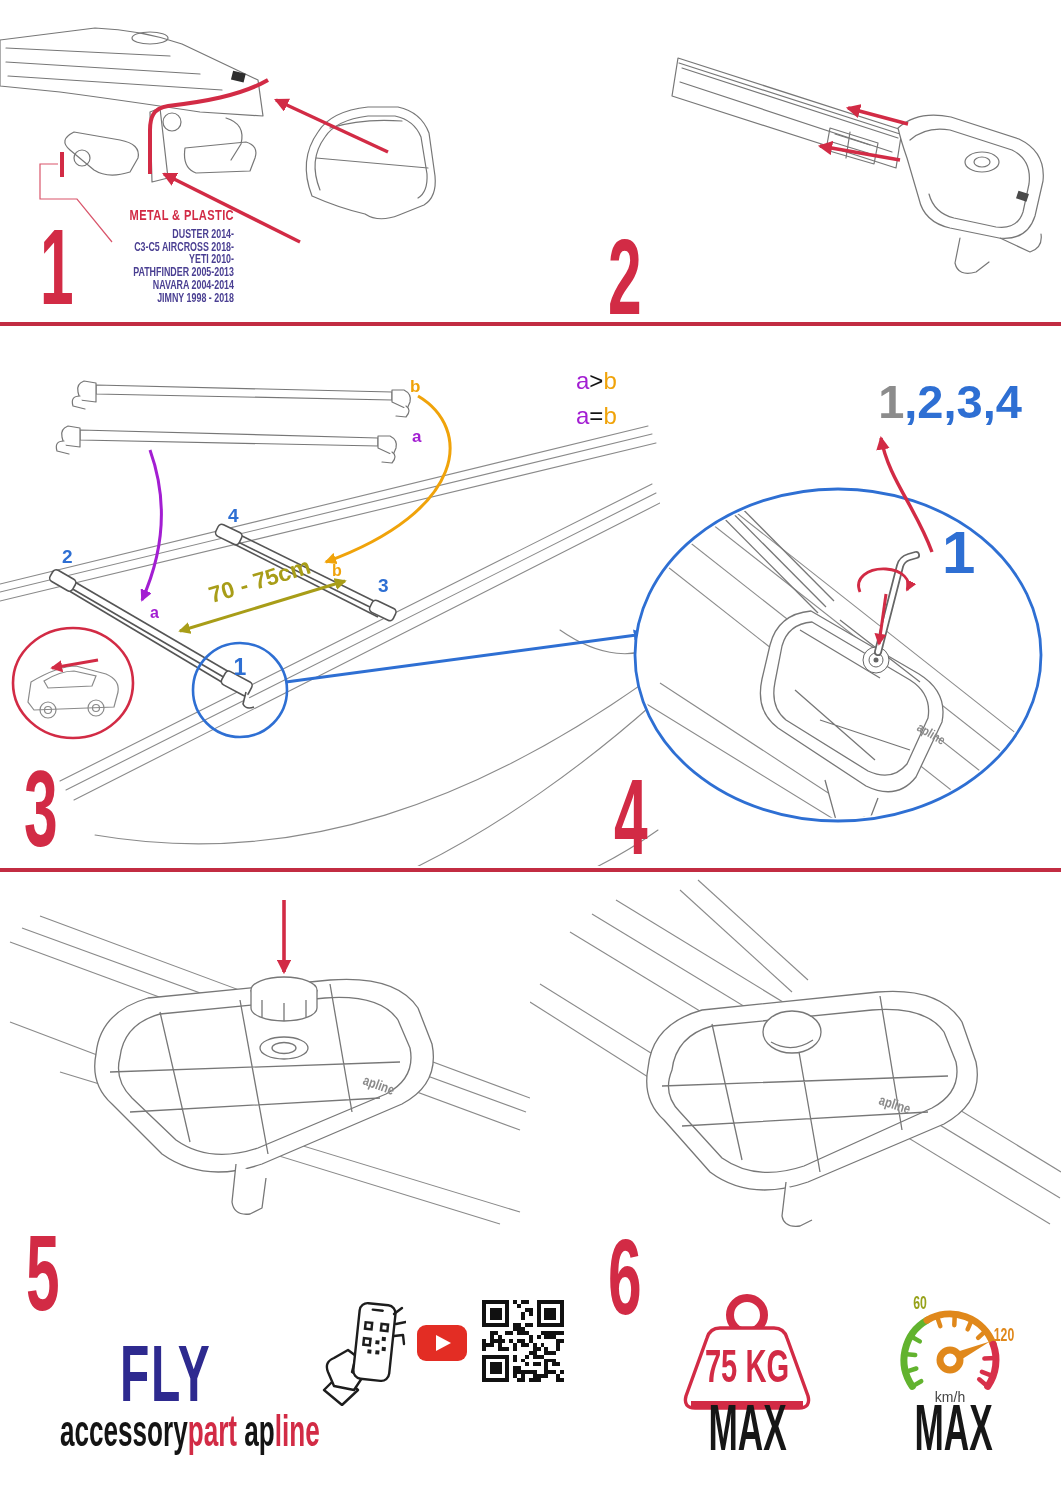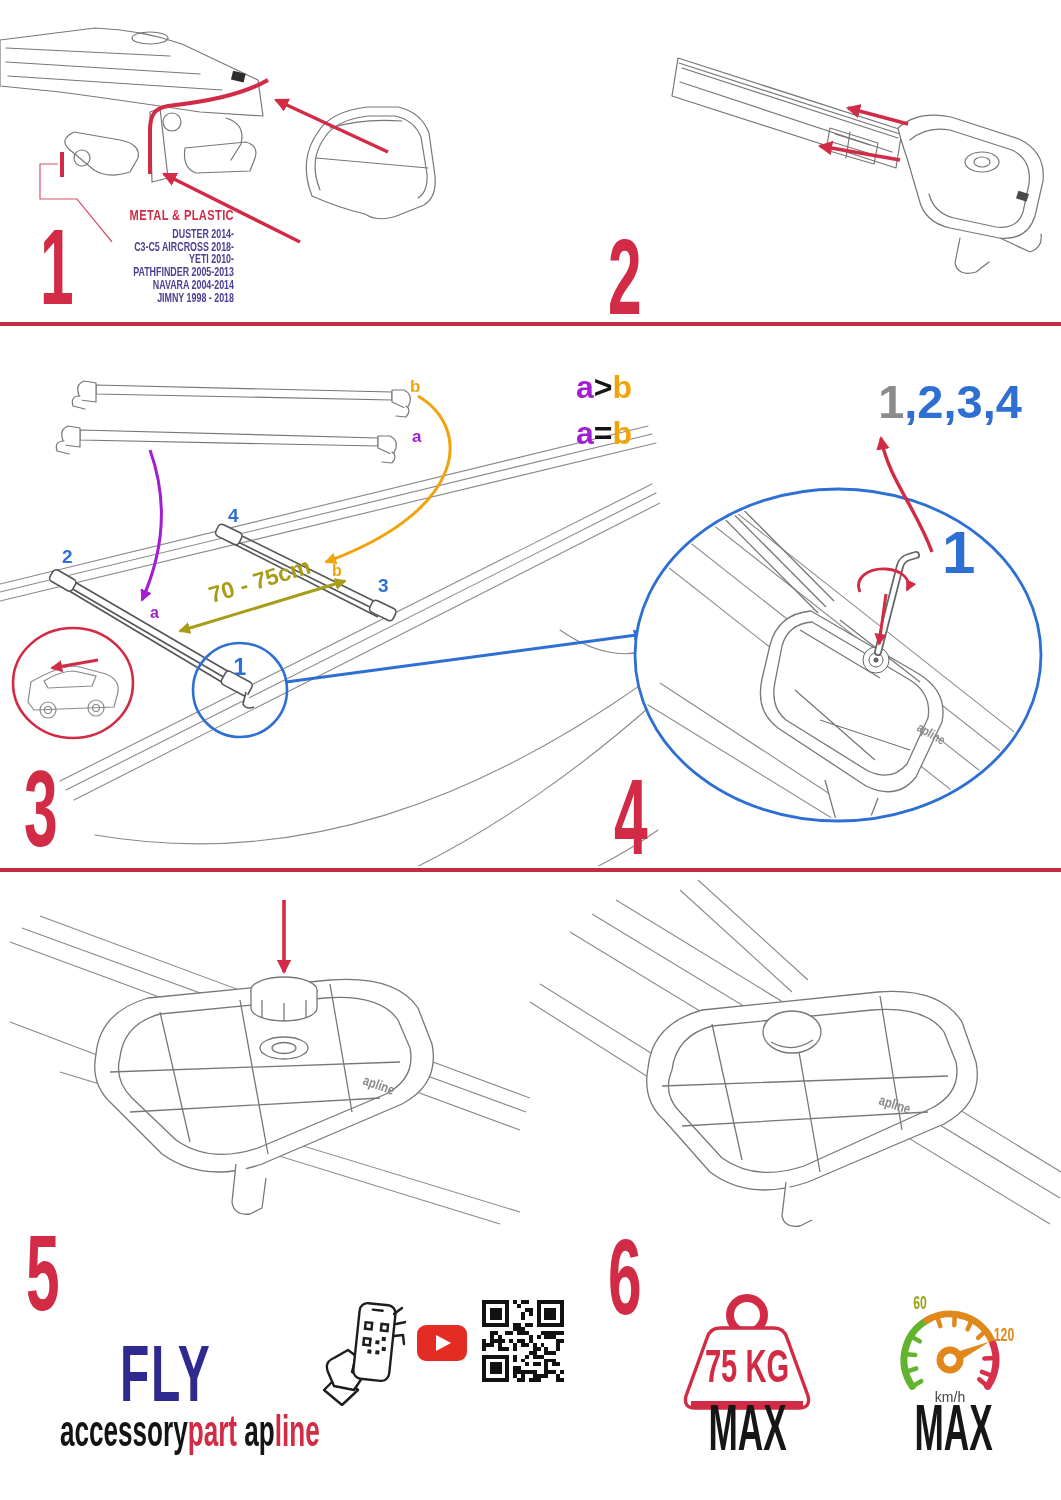--- a/index.html
+++ b/index.html
@@ -6,21 +6,21 @@
   .page{position:relative;width:1061px;height:1500px;background:#fff;overflow:hidden;
         font-family:"Liberation Sans",sans-serif;}
   .abs{position:absolute;}
   .num{font-weight:bold;font-size:108px;line-height:0.8;color:#d22b45;
        transform:scaleX(0.56);transform-origin:left top;letter-spacing:-3px;}
   .divider{position:absolute;left:0;width:1061px;height:4px;background:#c22c42;}
   .s1text{position:absolute;left:84px;top:206px;width:150px;text-align:right;
           transform:scaleX(0.74);transform-origin:right top;}
   .s1mat{color:#d22b45;font-weight:bold;font-size:15px;margin-bottom:5px;letter-spacing:0.5px;}
   .s1model{color:#4a3f92;font-weight:bold;font-size:12px;line-height:1.06;}
-  .formula{position:absolute;left:576px;top:364px;font-size:32px;font-weight:bold;line-height:1.45;}
+  .formula{position:absolute;left:576px;top:364px;font-size:24px;font-weight:normal;line-height:1.45;}
   .fa{color:#a31ed2;} .fop{color:#141414;} .fb{color:#f0a30a;}
   .fly{position:absolute;left:120px;top:1338px;font-size:80px;font-weight:bold;color:#2e2a8f;
        transform:scaleX(0.60);transform-origin:left top;line-height:0.9;letter-spacing:3px;}
   .brandline{position:absolute;left:60px;top:1408px;font-size:45px;font-weight:bold;
        transform:scaleX(0.58);transform-origin:left top;line-height:1;white-space:nowrap;}
   .bk{color:#141414;} .rd{color:#d22b45;}
   .maxlbl{position:absolute;width:140px;text-align:center;font-size:64px;font-weight:bold;
        color:#161616;transform:scaleX(0.55);transform-origin:center top;line-height:0.9;}
   svg text{font-family:"Liberation Sans",sans-serif;}
 </style>

